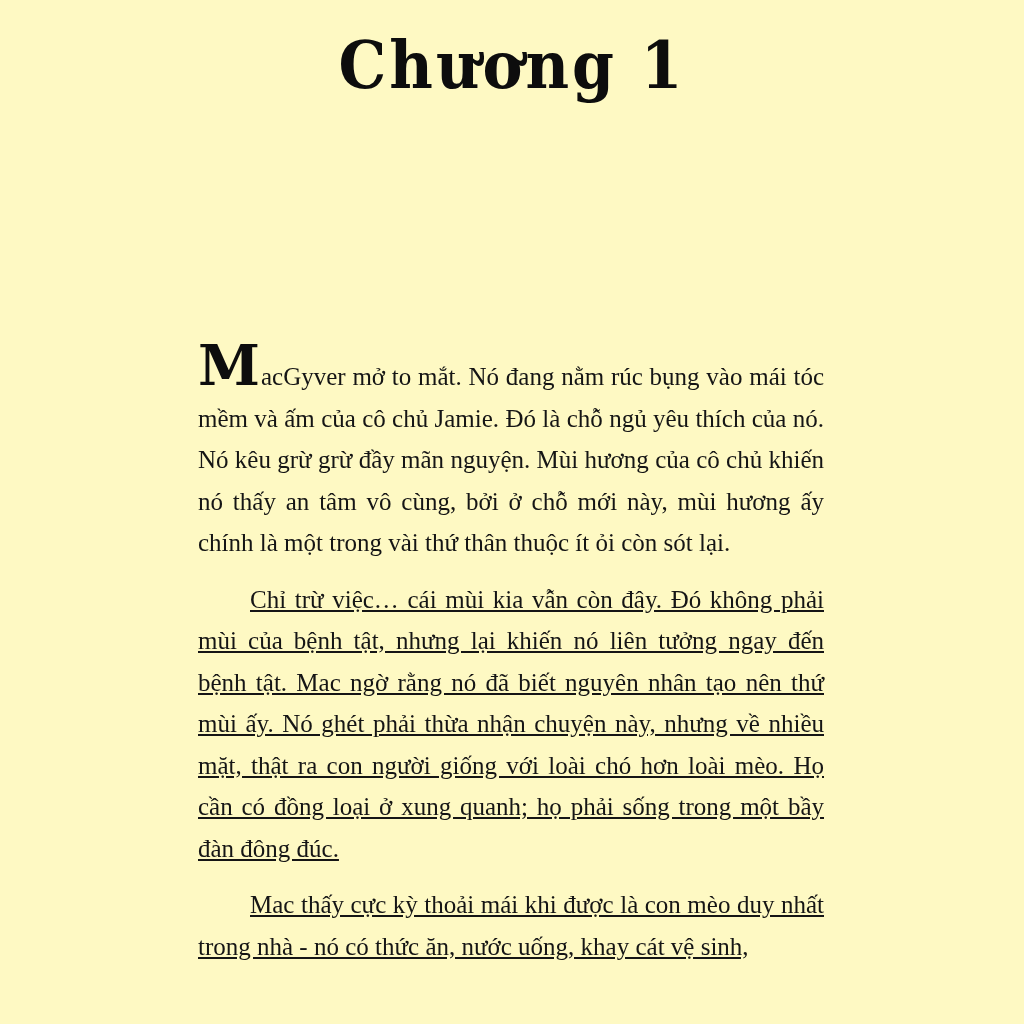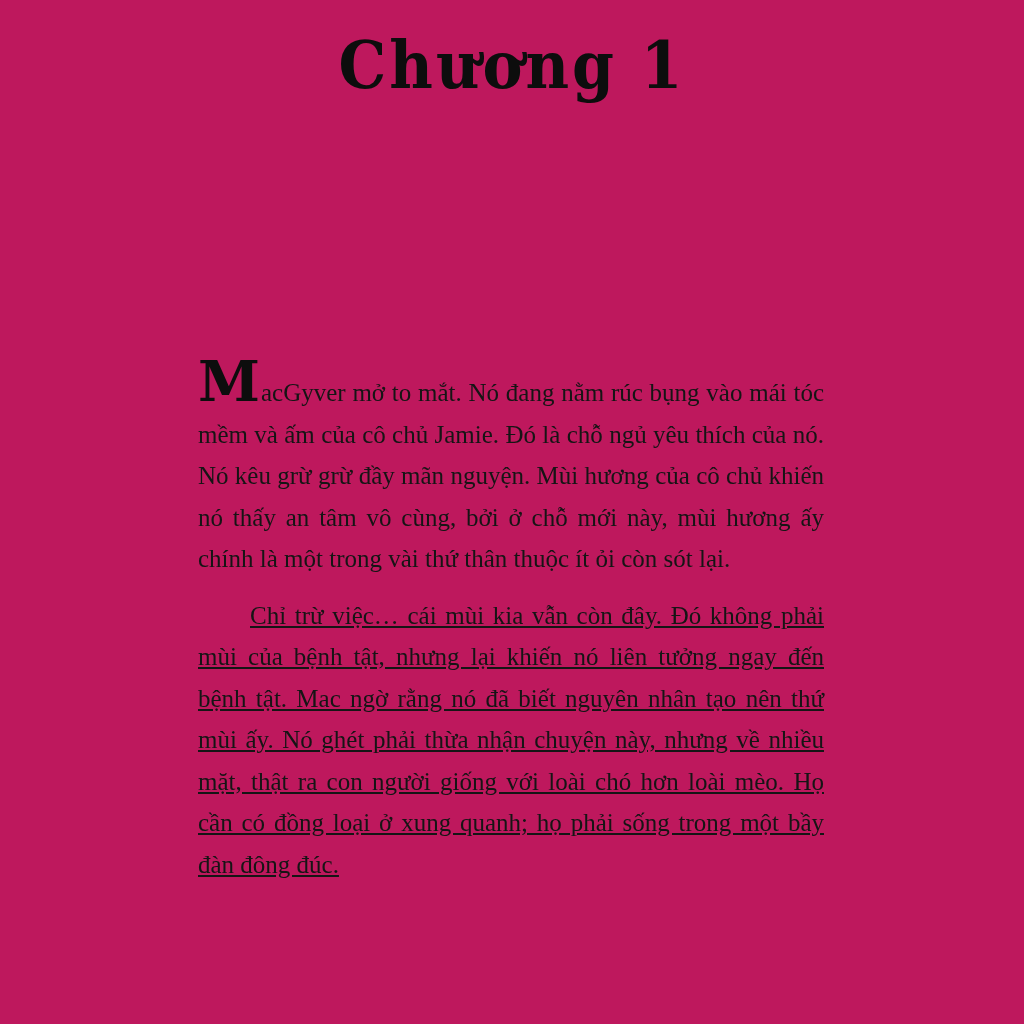--- a/index.html
+++ b/index.html
@@ -4,42 +4,42 @@
 <style>
   html, body {
     margin: 0;
     padding: 0;
     background: #ffffff;
   }
   .page {
     position: relative;
     width: 1024px;
     height: 1024px;
-    background: #be185d;
+    background: #fef9c3;
     overflow: hidden;
     color: #111111;
   }
   .chapter-title {
     position: absolute;
     top: 30px;
     left: 0;
     width: 100%;
     margin: 0;
     text-align: center;
     font-family: "DejaVu Serif", serif;
     font-weight: bold;
     font-size: 60px;
     letter-spacing: 3px;
     color: #0d0d0d;
     transform: scaleY(1.08);
   }
   .text-block {
     position: absolute;
     left: 198px;
-    top: 372px;
+    top: 356px;
     width: 626px;
     font-family: "Liberation Serif", "DejaVu Serif", serif;
     font-size: 25px;
     line-height: 41.5px;
     text-align: justify;
     color: #151515;
   }
   .para {
     margin: 0 0 15px 0;
   }
@@ -63,16 +63,17 @@
 <div class="page">
 
   <h1 class="chapter-title">Chương 1</h1>
 
   <div class="text-block">
 
     <p class="para first"><span class="raised-cap">M</span><span>acGyver mở to mắt. Nó đang nằm rúc bụng vào mái tóc mềm và ấm của cô chủ Jamie. Đó là chỗ ngủ yêu thích của nó. Nó kêu grừ grừ đầy mãn nguyện. Mùi hương của cô chủ khiến nó thấy an tâm vô cùng, bởi ở chỗ mới này, mùi hương ấy chính là một trong vài thứ thân thuộc ít ỏi còn sót lại.</span></p>
 
     <p class="para indent">Chỉ trừ việc… cái mùi kia vẫn còn đây. Đó không phải mùi của bệnh tật, nhưng lại khiến nó liên tưởng ngay đến bệnh tật. Mac ngờ rằng nó đã biết nguyên nhân tạo nên thứ mùi ấy. Nó ghét phải thừa nhận chuyện này, nhưng về nhiều mặt, thật ra con người giống với loài chó hơn loài mèo. Họ cần có đồng loại ở xung quanh; họ phải sống trong một bầy đàn đông đúc.</p>
 
+    <p class="para indent">Mac thấy cực kỳ thoải mái khi được là con mèo duy nhất trong nhà - nó có thức ăn, nước uống, khay cát vệ sinh,</p>
 
   </div>
 
 </div>
 
 </body></html>

